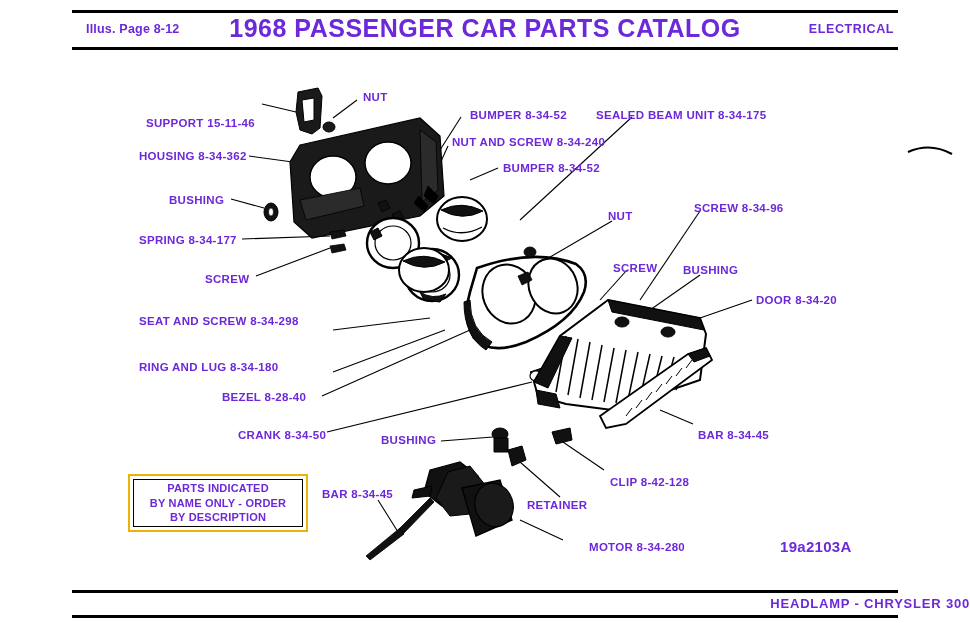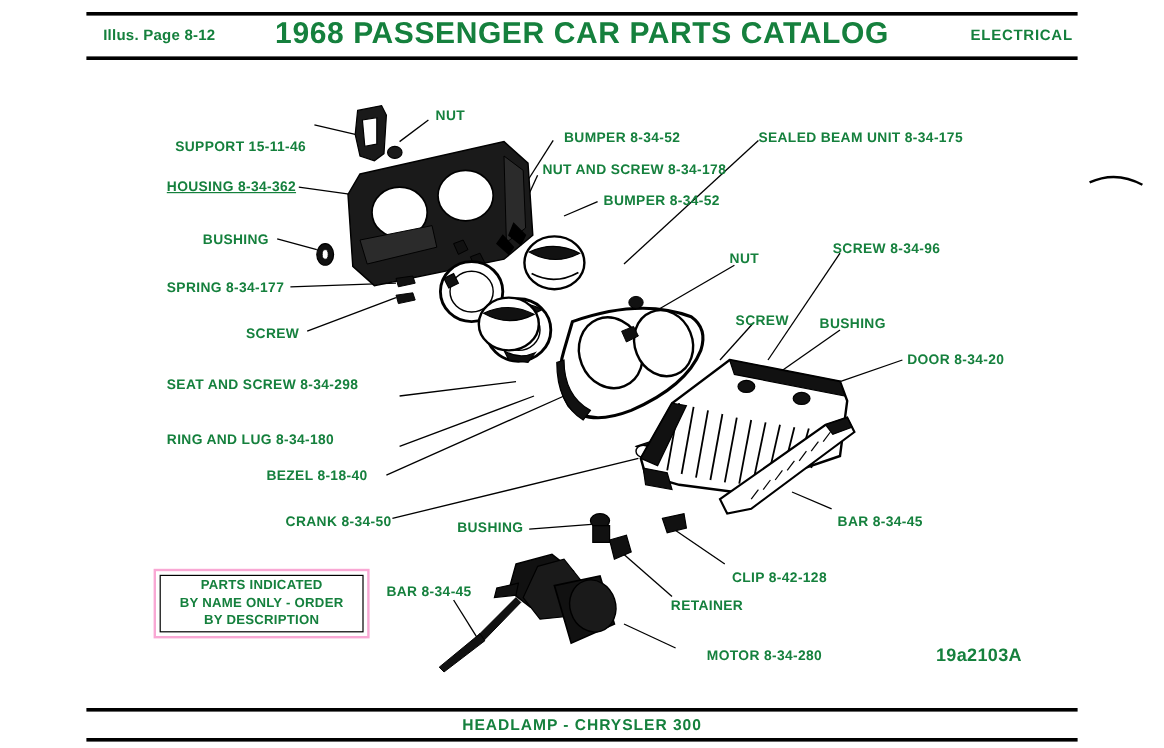--- a/index.html
+++ b/index.html
@@ -6,21 +6,21 @@
     margin: 0;
     padding: 0;
     background: #ffffff;
   }
   #page {
     position: relative;
     width: 970px;
     height: 623px;
     background: #ffffff;
     font-family: "Liberation Sans", sans-serif;
-    color: #15803d;
+    color: #6d28d9;
     overflow: hidden;
   }
 
   
   .hdr-rule-top {
     position: absolute;
     left: 72px;
     top: 10px;
     width: 826px;
     height: 3px;
@@ -81,21 +81,21 @@
     top: 615px;
     width: 826px;
     height: 3px;
     background: #000;
   }
   .ftr-title {
     position: absolute;
     left: 0;
     top: 596px;
     width: 970px;
-    text-align: center;
+    text-align: right;
     font-size: 13px;
     font-weight: bold;
     letter-spacing: 0.8px;
     white-space: nowrap;
   }
 
   
   .lbl {
     position: absolute;
     font-size: 11.5px;
@@ -105,21 +105,21 @@
     line-height: 1;
   }
 
   
   .note-box {
     position: absolute;
     left: 128px;
     top: 474px;
     width: 180px;
     height: 58px;
-    border: 2px solid #f9a8d4;
+    border: 2px solid #eab308;
     box-sizing: border-box;
   }
   .note-box .inner {
     position: absolute;
     left: 3px;
     top: 3px;
     right: 3px;
     bottom: 3px;
     border: 1px solid #000;
     box-sizing: border-box;
@@ -318,40 +318,40 @@
       </g>
 
       <path d="M908 152 Q930 142 952 154" fill="none" stroke="#000" stroke-width="2"></path>
     </g>
   </svg>
 
   <div id="callout-layer">
       <div class="lbl" style="left: 146px; top: 118px;">SUPPORT 15-11-46</div>
       <div class="lbl" style="left: 363px; top: 92px;">NUT</div>
       <div class="lbl" style="left: 470px; top: 110px;">BUMPER 8-34-52</div>
-      <div class="lbl" style="left: 632px; top: 110px;">SEALED BEAM UNIT 8-34-175</div>
-      <div class="lbl" style="left: 452px; top: 137px;">NUT AND SCREW 8-34-178</div>
-      <div class="lbl" style="left: 139px; top: 151px; text-decoration: underline;">HOUSING 8-34-362</div>
+      <div class="lbl" style="left: 596px; top: 110px;">SEALED BEAM UNIT 8-34-175</div>
+      <div class="lbl" style="left: 452px; top: 137px;">NUT AND SCREW 8-34-240</div>
+      <div class="lbl" style="left: 139px; top: 151px;">HOUSING 8-34-362</div>
       <div class="lbl" style="left: 503px; top: 163px;">BUMPER 8-34-52</div>
       <div class="lbl" style="left: 169px; top: 195px;">BUSHING</div>
       <div class="lbl" style="left: 694px; top: 203px;">SCREW 8-34-96</div>
       <div class="lbl" style="left: 608px; top: 211px;">NUT</div>
       <div class="lbl" style="left: 139px; top: 235px;">SPRING 8-34-177</div>
       <div class="lbl" style="left: 205px; top: 274px;">SCREW</div>
       <div class="lbl" style="left: 613px; top: 263px;">SCREW</div>
       <div class="lbl" style="left: 683px; top: 265px;">BUSHING</div>
       <div class="lbl" style="left: 756px; top: 295px;">DOOR 8-34-20</div>
       <div class="lbl" style="left: 139px; top: 316px;">SEAT AND SCREW 8-34-298</div>
       <div class="lbl" style="left: 139px; top: 362px;">RING AND LUG 8-34-180</div>
-      <div class="lbl" style="left: 222px; top: 392px;">BEZEL 8-18-40</div>
+      <div class="lbl" style="left: 222px; top: 392px;">BEZEL 8-28-40</div>
       <div class="lbl" style="left: 238px; top: 430px;">CRANK 8-34-50</div>
       <div class="lbl" style="left: 381px; top: 435px;">BUSHING</div>
       <div class="lbl" style="left: 698px; top: 430px;">BAR 8-34-45</div>
       <div class="lbl" style="left: 610px; top: 477px;">CLIP 8-42-128</div>
-      <div class="lbl" style="left: 538px; top: 500px; padding-left: 21px;">RETAINER</div>
+      <div class="lbl" style="left: 506px; top: 500px; padding-left: 21px;">RETAINER</div>
       <div class="lbl" style="left: 322px; top: 489px;">BAR 8-34-45</div>
       <div class="lbl" style="left: 565px; top: 542px; margin-left: 24px;">MOTOR 8-34-280</div>
     </div>
 
   <div class="note-box">
     <div class="inner">
       <div class="line">PARTS INDICATED</div>
       <div class="line">BY NAME ONLY - ORDER</div>
       <div class="line">BY DESCRIPTION</div>
     </div>

